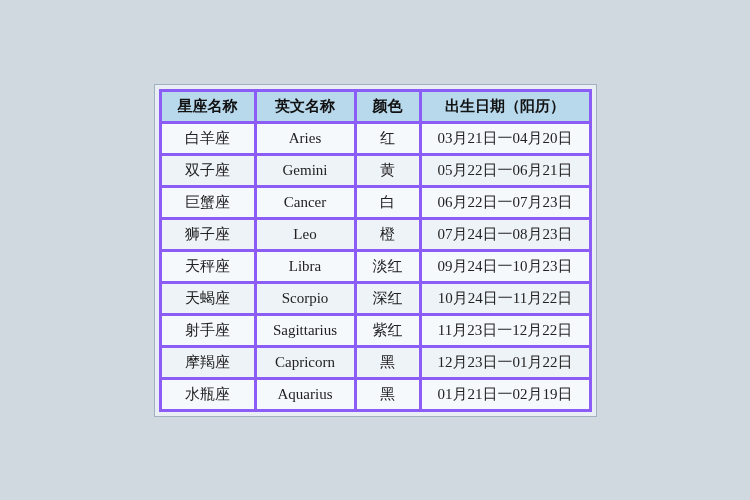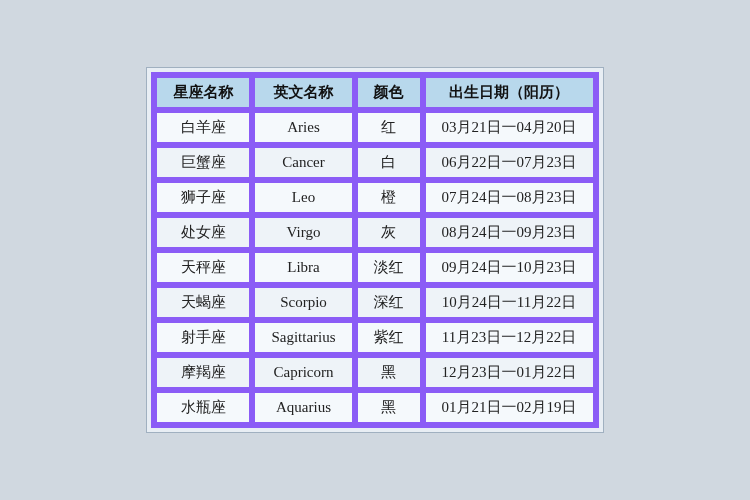--- a/index.html
+++ b/index.html
@@ -23,21 +23,21 @@
       border: 1px solid #a0b0c0;
       padding: 4px;
     }
 
     table {
       border-collapse: collapse;
       background-color: #f0f5fa;
     }
 
     th, td {
-      border: 6px solid #8b5cf6;
+      border: 3px solid #8b5cf6;
       padding: 5px 16px;
       text-align: center;
       font-size: 15px;
       color: #222;
       white-space: nowrap;
     }
 
     thead th {
       background-color: #b8d8ec;
       color: #111;
@@ -81,36 +81,36 @@
       </tr>
     </thead>
     <tbody id="table-body">
     <tr>
           <td>白羊座</td>
           <td>Aries</td>
           <td>红</td>
           <td>03月21日一04月20日</td>
         </tr>
         <tr>
+          <td>双子座</td>
+          <td>Gemini</td>
+          <td>黄</td>
+          <td>05月22日一06月21日</td>
+        </tr>
+        <tr>
           <td>巨蟹座</td>
           <td>Cancer</td>
           <td>白</td>
           <td>06月22日一07月23日</td>
         </tr>
         <tr>
           <td>狮子座</td>
           <td>Leo</td>
           <td>橙</td>
           <td>07月24日一08月23日</td>
-        </tr>
-        <tr>
-          <td>处女座</td>
-          <td>Virgo</td>
-          <td>灰</td>
-          <td>08月24日一09月23日</td>
         </tr>
         <tr>
           <td>天秤座</td>
           <td>Libra</td>
           <td>淡红</td>
           <td>09月24日一10月23日</td>
         </tr>
         <tr>
           <td>天蝎座</td>
           <td>Scorpio</td>

